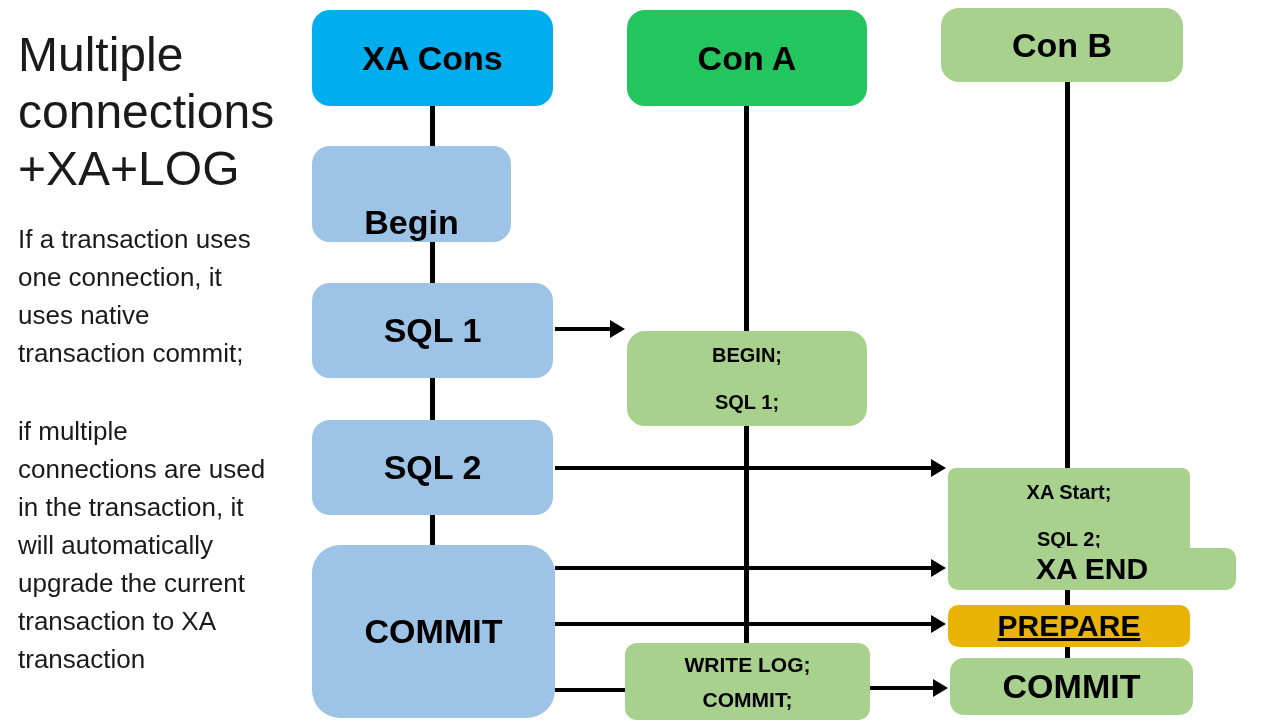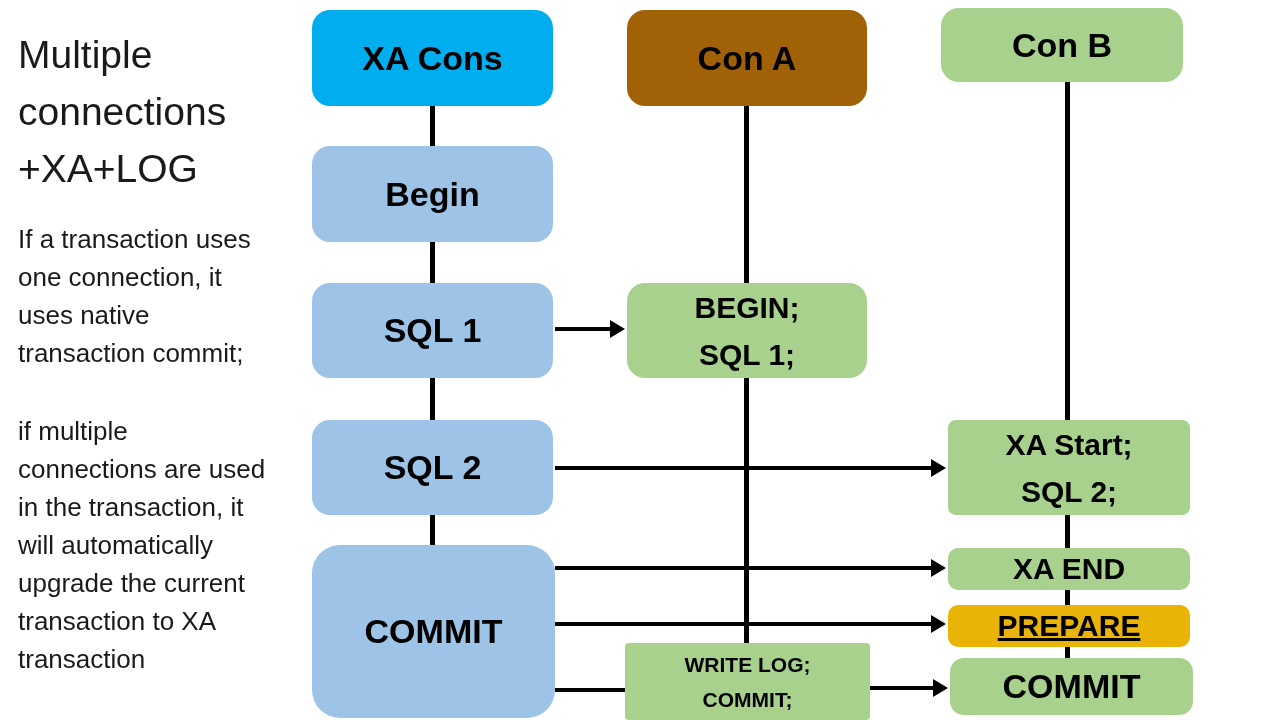--- a/index.html
+++ b/index.html
@@ -1,34 +1,34 @@
 <!DOCTYPE html>
 <html><head>
 <meta charset="utf-8">
 <style>
   html,body { margin:0; padding:0; }
   .slide {
     position:relative; width:1280px; height:720px; overflow:hidden;
     background:#ffffff; font-family:"Liberation Sans", sans-serif; color:#000;
   }
-  .title { position:absolute; left:18px; top:26px; font-size:39px; line-height:57px; color:#1a1a1a; }
+  .title { position:absolute; left:18px; top:26px; font-size:48px; line-height:57px; color:#1a1a1a; }
   .para  { position:absolute; left:18px; font-size:26px; line-height:38px; color:#1a1a1a; }
   .p1 { top:220px; }
   .p2 { top:412px; }
   .vline { position:absolute; width:5px; background:#000; z-index:0; }
   .hline { position:absolute; height:4px; background:#000; z-index:1; }
   .ahead { position:absolute; width:0; height:0; z-index:1;
            border-top:9px solid transparent; border-bottom:9px solid transparent;
            border-left:15px solid #000; }
   .box { position:absolute; display:flex; flex-direction:column; align-items:center;
          justify-content:center; text-align:center; font-weight:bold; z-index:2;
          box-sizing:border-box; border-radius:18px; }
   .f34 { font-size:34px; }
-  .two  { font-size:30px; line-height:47px; }
-  .small2 { font-size:21px; line-height:35px; border-radius:4px; }
+  .two  { font-size:20px; line-height:47px;margin-top:48px; }
+  .small2 { font-size:21px; line-height:35px; border-radius:12px; }
   .bar { font-size:30px; border-radius:10px; }
   .cb  { font-size:34px; border-radius:14px; }
   .bigr { border-radius:28px; }
 </style>
 </head>
 <body>
 
 <div class="slide">
 
   <div class="title">
@@ -69,53 +69,53 @@
   <div class="ahead" style="left:931px;top:615px"></div>
 
   <div class="hline" style="left: 555px; top: 688px; width: 72px; background: rgb(0, 0, 0);"></div>
 
   <div class="hline" style="left: 870px; top: 686px; width: 65px; background: rgb(0, 0, 0);"></div>
   <div class="ahead" style="left:933px;top:679px"></div>
 
   <div class="box f34" style="left: 312px; top: 10px; width: 241px; height: 96px; background: rgb(0, 174, 239);">
     <span>XA Cons</span>
   </div>
-  <div class="box f34" style="left: 312px; top: 146px; width: 241px; height: 96px; background: rgb(157, 195, 230);">
+  <div class="box f34" style="left: 312px; top: 146px; width: 199px; height: 96px; background: rgb(157, 195, 230); justify-content: flex-end;">
     <span>Begin</span>
   </div>
   <div class="box f34" style="left: 312px; top: 283px; width: 241px; height: 95px; background: rgb(157, 195, 230);">
     <span>SQL 1</span>
   </div>
   <div class="box f34" style="left: 312px; top: 420px; width: 241px; height: 95px; background: rgb(157, 195, 230);">
     <span>SQL 2</span>
   </div>
   <div class="box f34 bigr" style="left: 312px; top: 545px; width: 243px; height: 173px; background: rgb(157, 195, 230);">
     <span>COMMIT</span>
   </div>
 
-  <div class="box f34" style="left: 627px; top: 10px; width: 240px; height: 96px; background: #a16207;">
+  <div class="box f34" style="left: 627px; top: 10px; width: 240px; height: 96px; background: #22c55e;">
     <span>Con A</span>
   </div>
   <div class="box two" style="left: 627px; top: 283px; width: 240px; height: 95px; background: rgb(169, 209, 142);">
     <span>BEGIN;</span>
     <span>SQL 1;</span>
   </div>
   <div class="box small2" style="left: 625px; top: 643px; width: 245px; height: 77px; background: rgb(169, 209, 142);">
     <span>WRITE LOG;</span>
     <span>COMMIT;</span>
   </div>
 
   <div class="box f34" style="left: 941px; top: 8px; width: 242px; height: 74px; background: rgb(169, 209, 142);">
     <span>Con B</span>
   </div>
   <div class="box two" style="left: 948px; top: 420px; width: 242px; height: 95px; border-radius: 8px; background: rgb(169, 209, 142);">
     <span>XA Start;</span>
     <span>SQL 2;</span>
   </div>
-  <div class="box bar" style="left: 948px; top: 548px; width: 242px; height: 42px; background: rgb(169, 209, 142);">
+  <div class="box bar" style="left: 948px; top: 548px; width: 288px; height: 42px; background: rgb(169, 209, 142);">
     <span>XA END</span>
   </div>
   <div class="box bar" style="left: 948px; top: 605px; width: 242px; height: 42px; background: #eab308; text-decoration: underline;">
     <span>PREPARE</span>
   </div>
   <div class="box cb" style="left: 950px; top: 658px; width: 243px; height: 57px; background: rgb(169, 209, 142);">
     <span>COMMIT</span>
   </div>
 
 </div>

